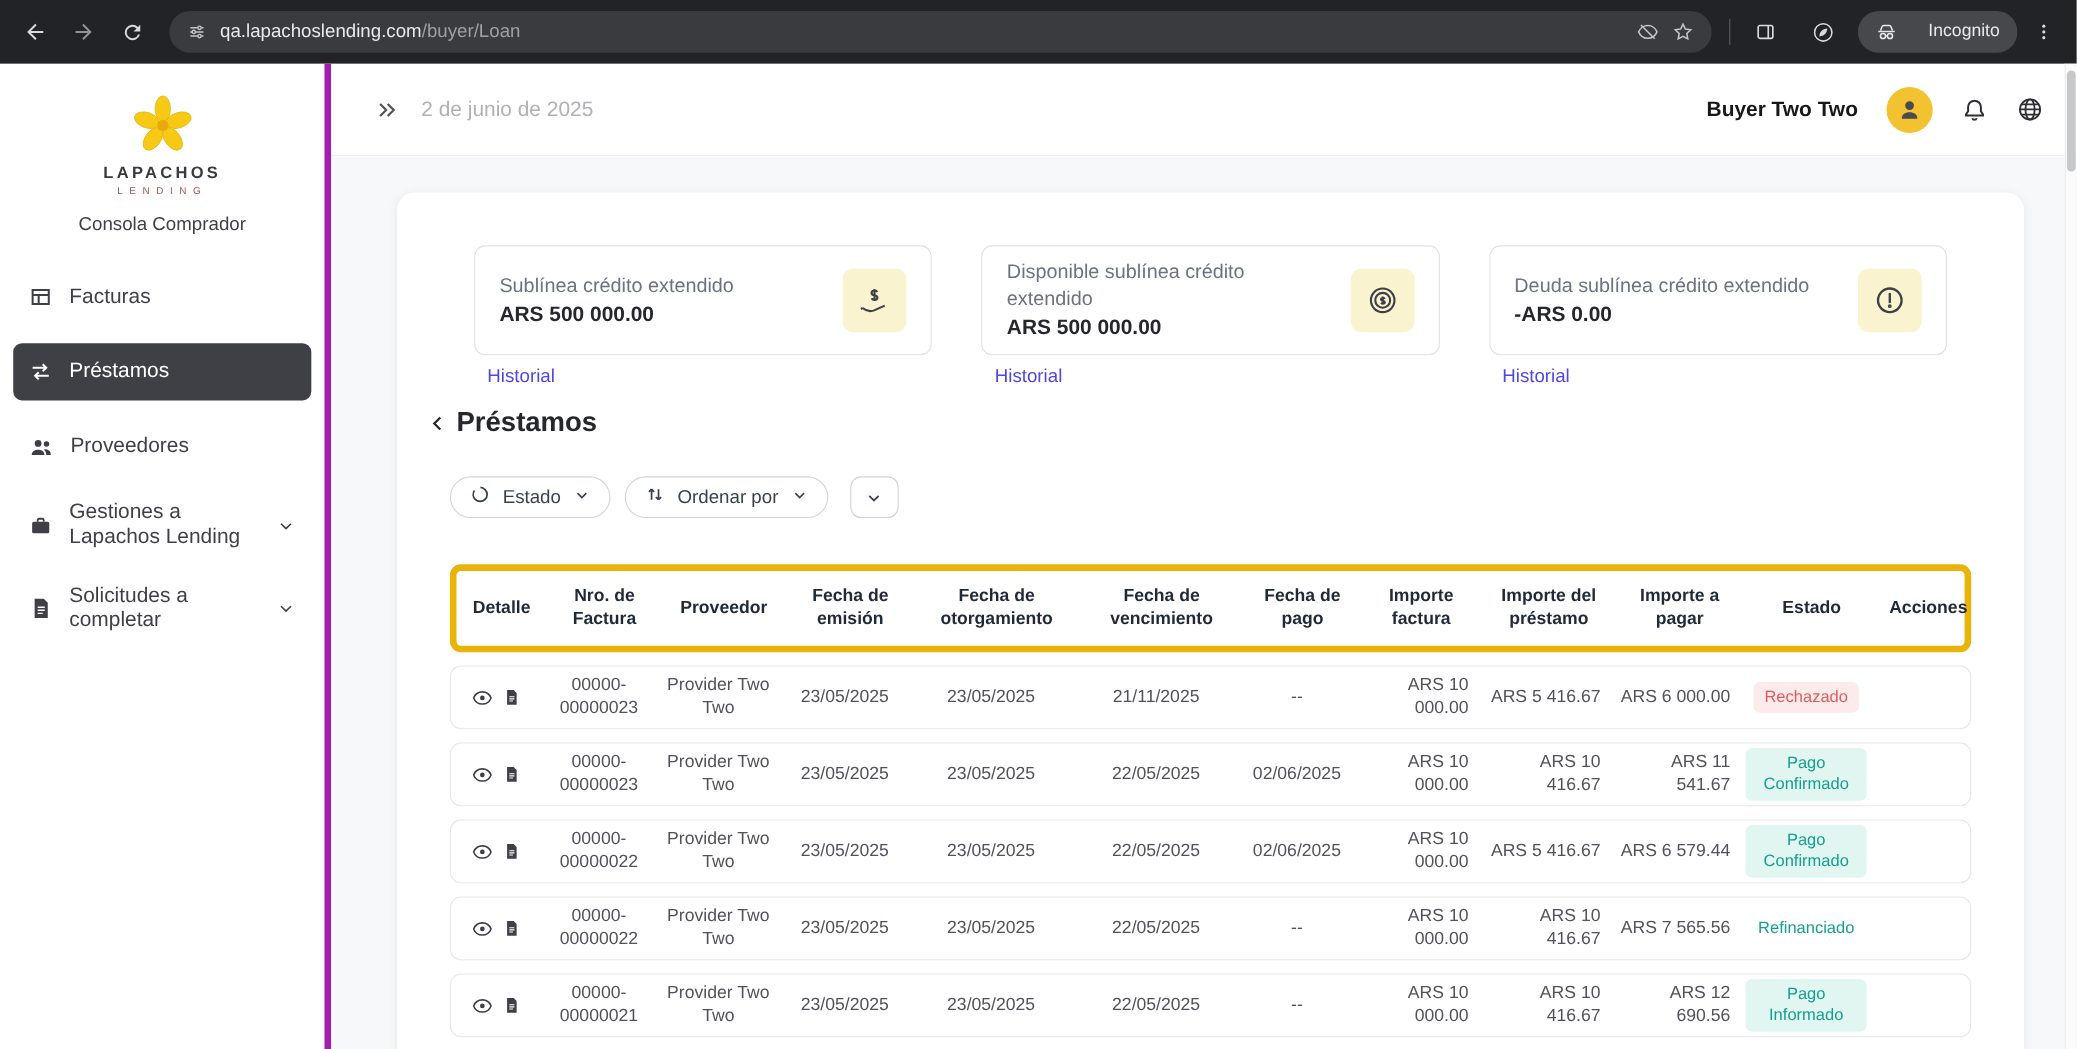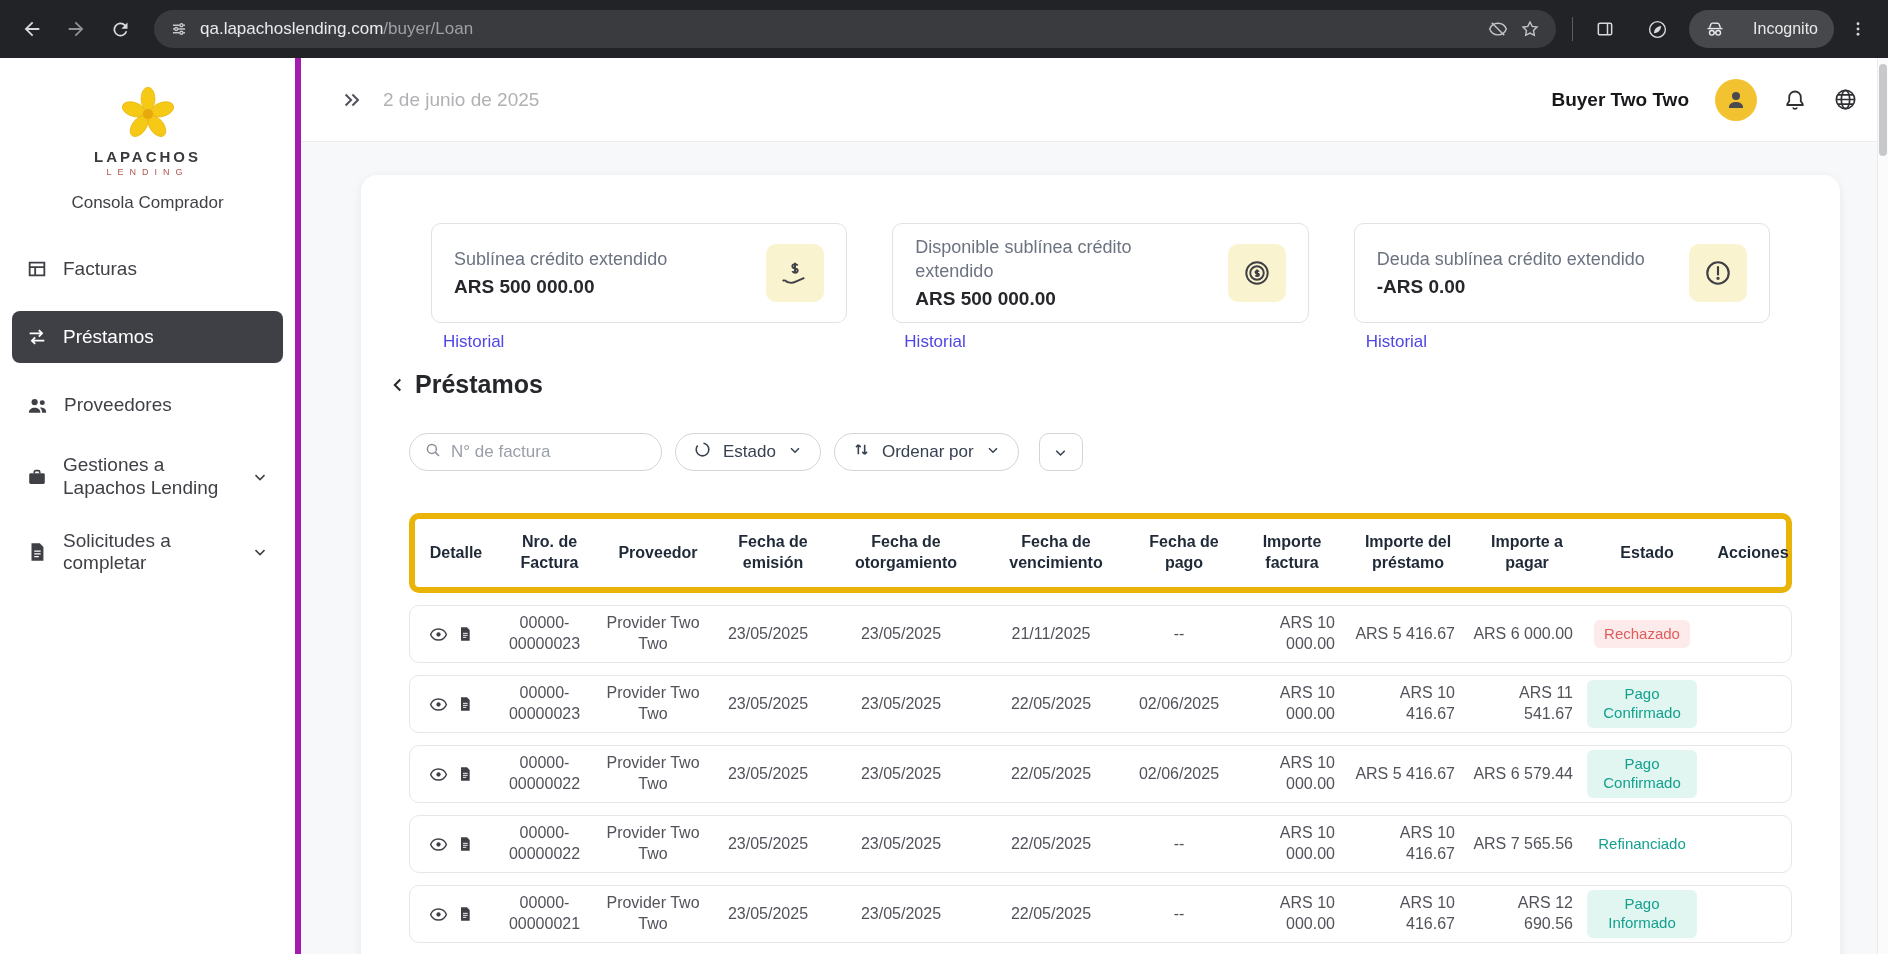--- a/index.html
+++ b/index.html
@@ -345,29 +345,20 @@
         <div class="section-head">
           <span class="back-chev" data-interactable="true">
             <svg width="22" height="22" viewBox="0 0 24 24" fill="none" stroke="currentColor" stroke-width="2.2">
                 <path d="M14.5 6l-6 6 6 6"></path>
               </svg>
           </span>
           <span class="section-title" data-interactable="false">Préstamos</span>
         </div>
 
         <div class="filters-row" data-interactable="false">
-          <div class="search-pill" data-interactable="true">
-            <span data-interactable="false">
-              <svg width="18" height="18" viewBox="0 0 24 24" fill="none" stroke="currentColor" stroke-width="2">
-                  <circle cx="10.5" cy="10.5" r="6"></circle>
-                  <path d="M15.2 15.2L20 20"></path>
-                </svg>
-            </span>
-            <input type="text" data-interactable="true" placeholder="N° de factura" style="">
-          </div>
 
           <div class="filter-pill" data-interactable="true">
             <span data-interactable="false">
               <svg width="19" height="19" viewBox="0 0 24 24" fill="none" stroke="currentColor" stroke-width="2">
                   <circle cx="12" cy="12" r="8" stroke-dasharray="36 8" transform="rotate(-45 12 12)"></circle>
                 </svg>
             </span>
             <span data-interactable="false">Estado</span>
             <span data-interactable="false">
               <svg width="16" height="16" viewBox="0 0 24 24" fill="none" stroke="currentColor" stroke-width="2.2">

